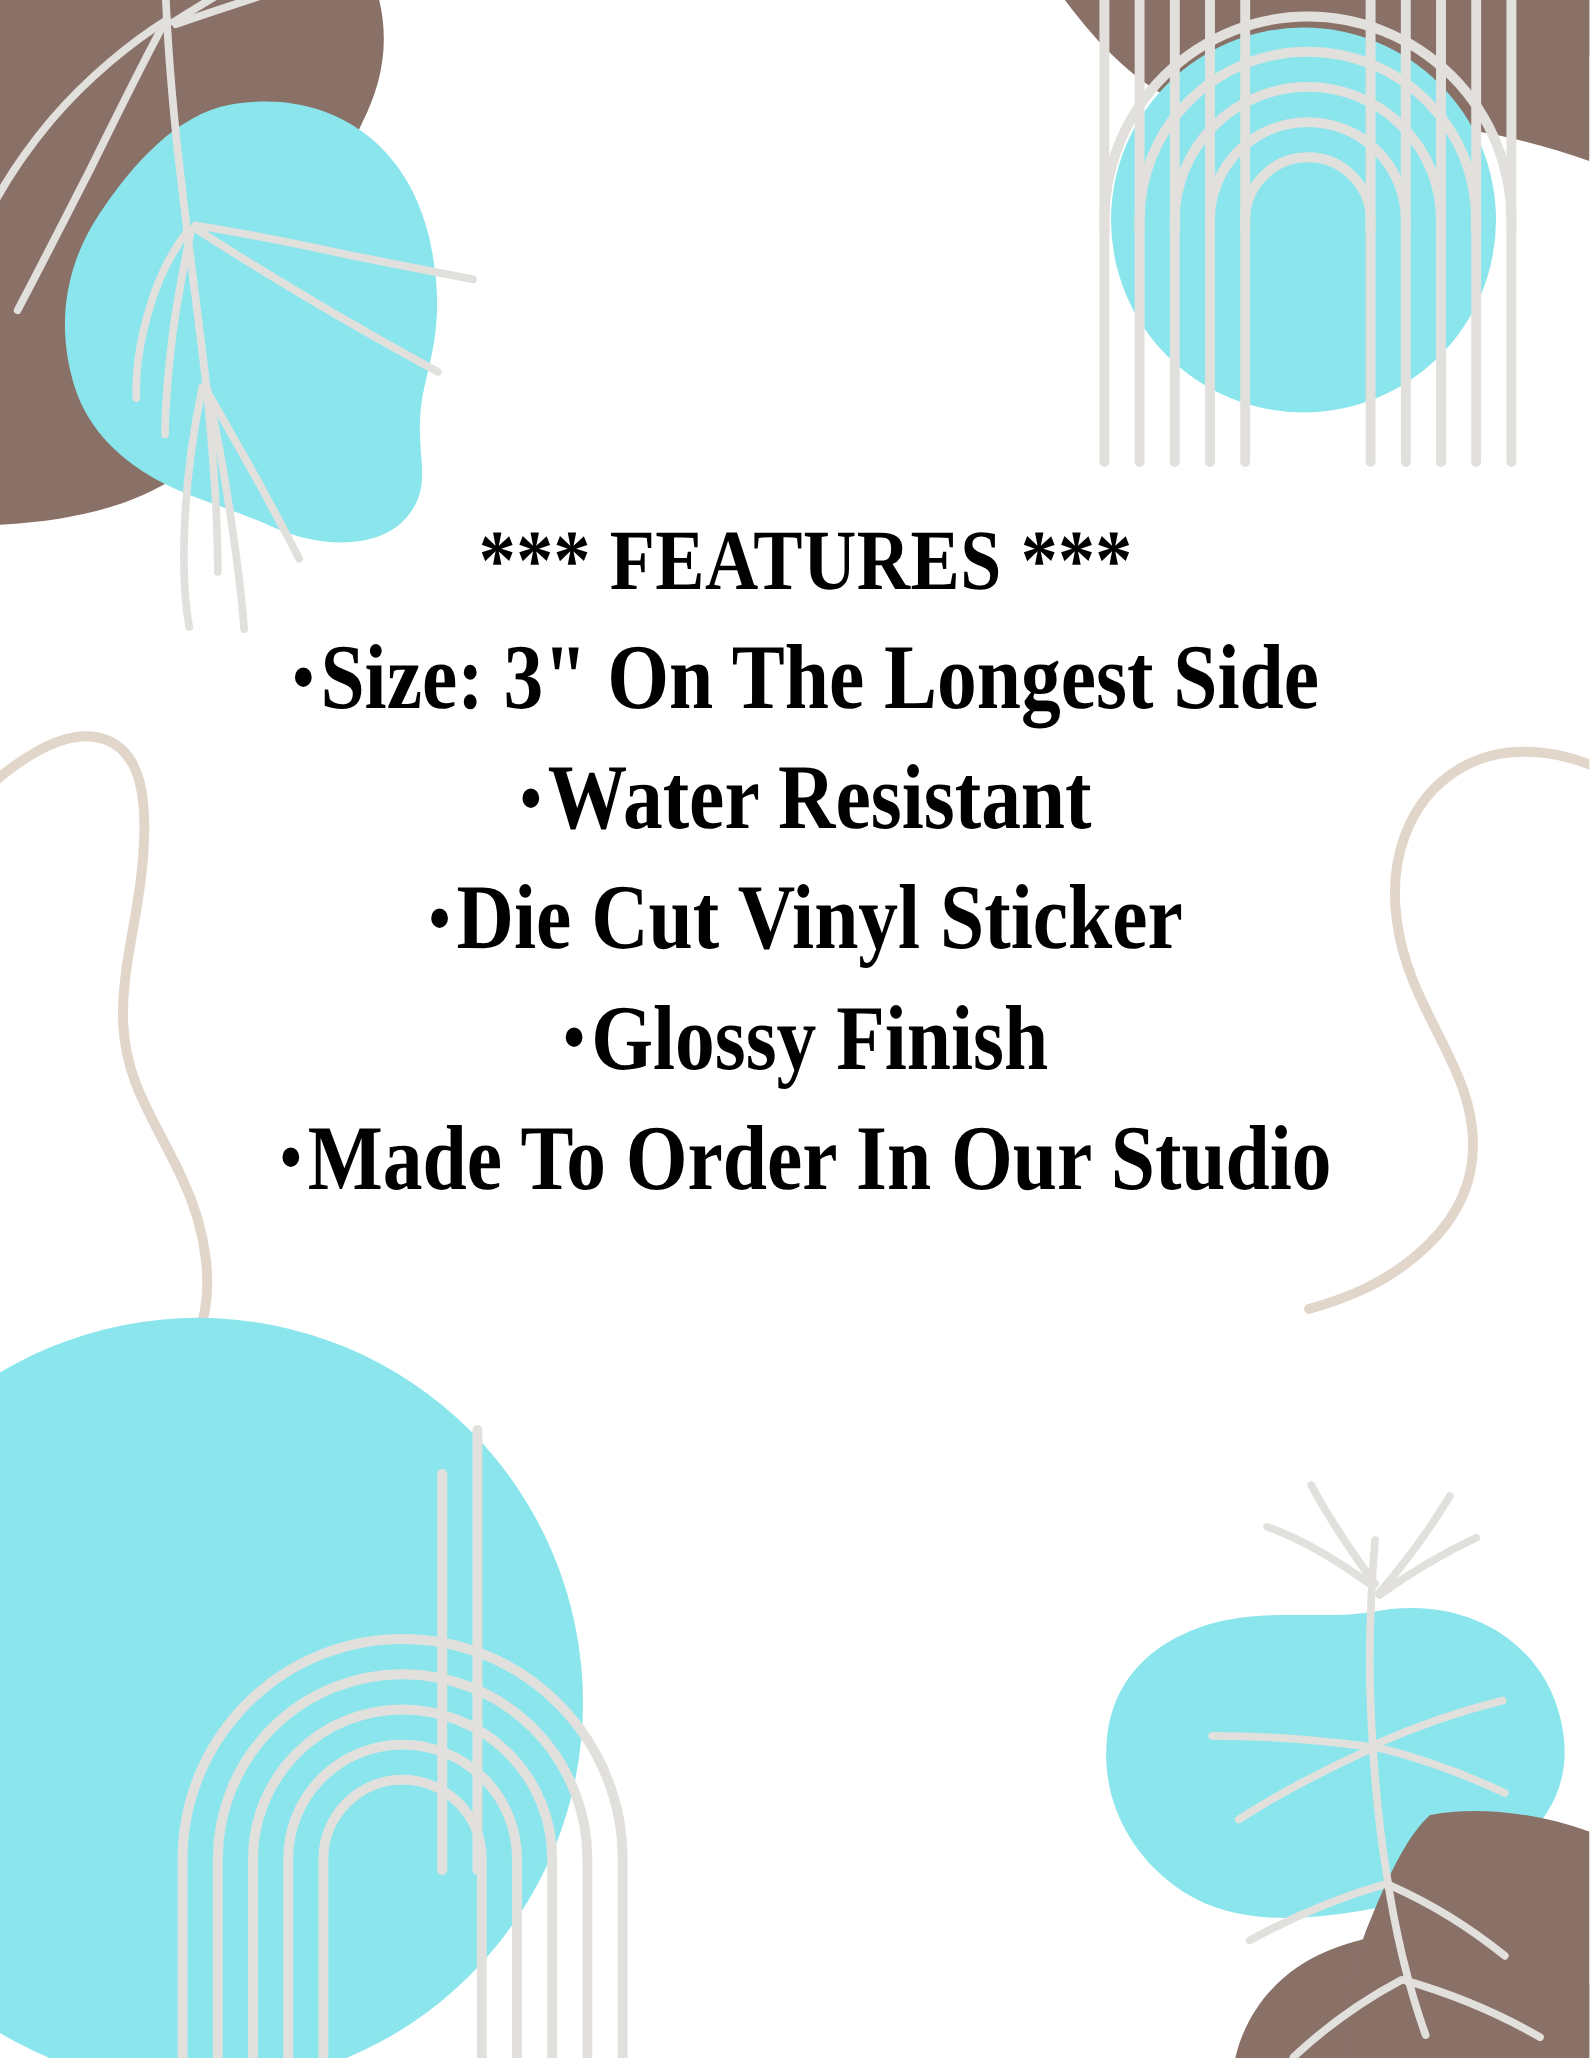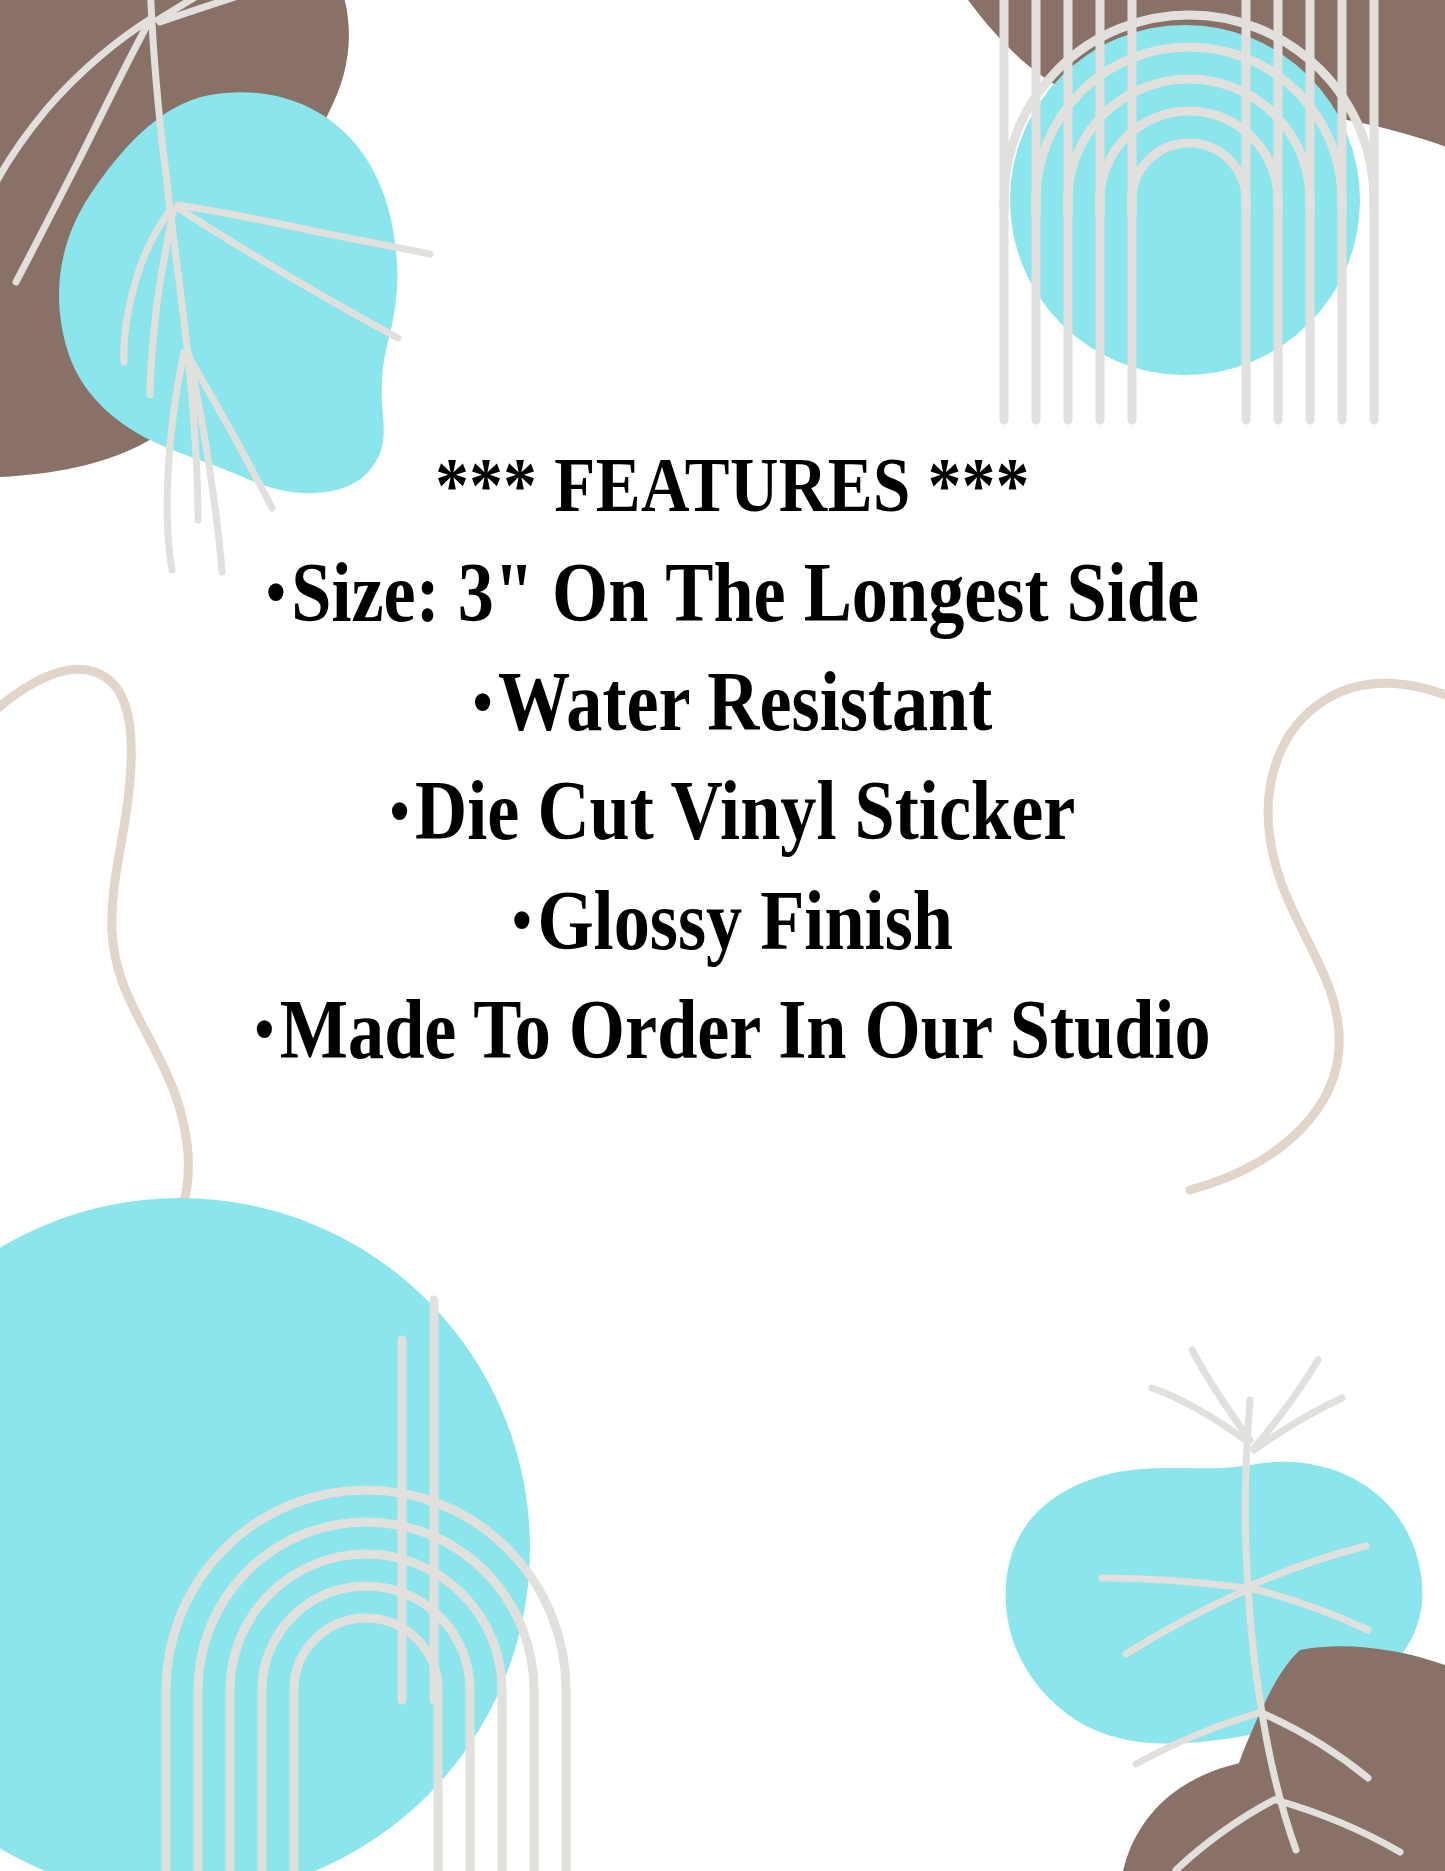--- a/index.html
+++ b/index.html
@@ -25,21 +25,21 @@
     height: 100%;
     pointer-events: none;
   }
   .deco-svg { display: block; width: 1445px; height: 1871px; }
 
   
   #content {
     position: absolute;
     left: 0;
     right: 0;
-    top: 446px;
+    top: 470px;
     text-align: center;
     z-index: 5;
     margin-left: 20px;
   }
   .features-title {
     font-family: "Liberation Serif", "DejaVu Serif", serif;
     font-weight: 700;
     font-size: 78px;
     line-height: 1.0;
     letter-spacing: 0.5px;

